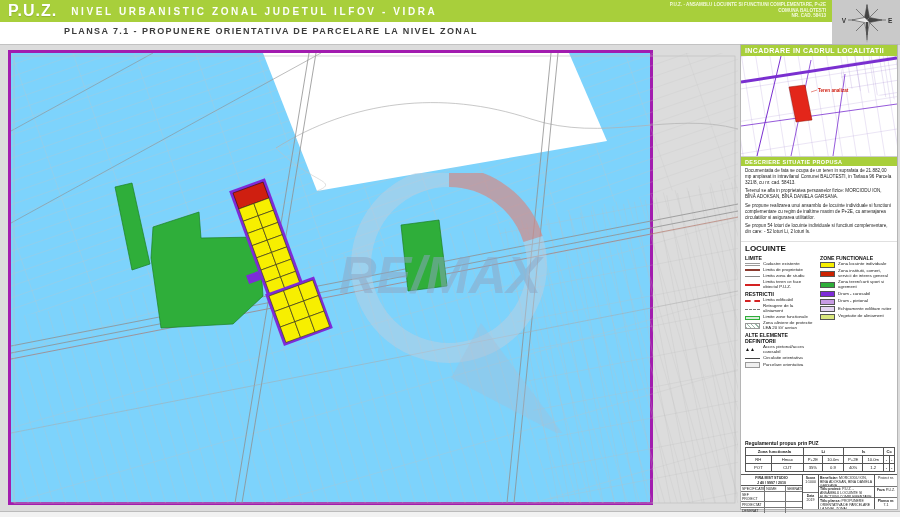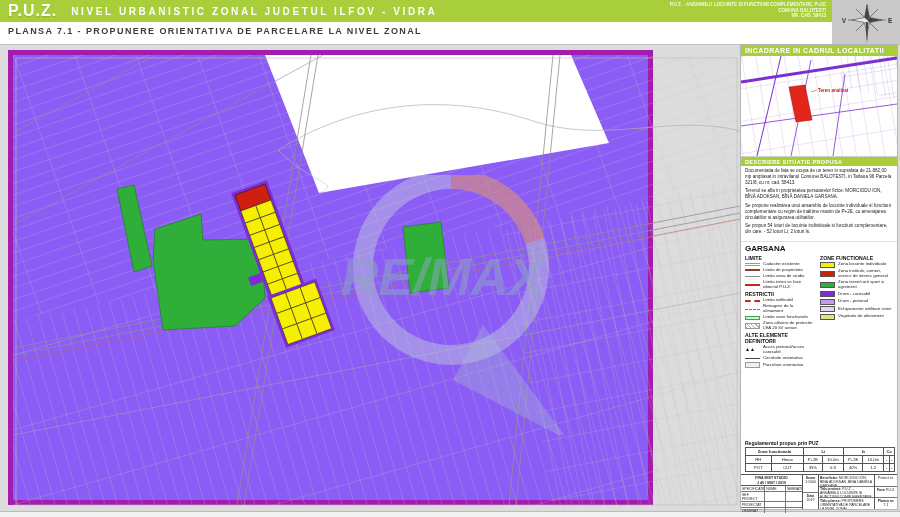--- a/index.html
+++ b/index.html
@@ -11,31 +11,31 @@
   
   .header-bar{position:absolute;left:0;top:0;width:832px;height:22px;background:#a8cf3b;
     display:flex;align-items:center;}
   .puz-logo{font-size:16px;font-weight:bold;color:#fff;margin-left:8px;letter-spacing:1px;
     text-shadow:0 1px 1px rgba(0,0,0,.15);}
   .header-title{font-size:10px;font-weight:bold;color:rgba(255,255,255,.97);
     letter-spacing:2.6px;margin-left:14px;}
   .project-info{position:absolute;right:6px;top:2px;text-align:right;
     font-size:4.6px;line-height:1.25;color:#f3f9dc;font-weight:bold;}
   .subtitle-bar{position:absolute;left:0;top:22px;width:832px;height:22px;background:#fff;}
-  .subtitle-bar span{display:block;padding:4px 0 0 8px;font-size:9px;font-weight:bold;
-    color:#3c3c3c;letter-spacing:1.4px;}
+  .subtitle-bar span{display:block;padding:4px 0 0 20px;font-size:9px;font-weight:bold;
+    color:#3c3c3c;letter-spacing:1.4px;margin-left:44px;}
   .compass-box{position:absolute;left:832px;top:0;width:68px;height:44px;background:#c9c9c9;}
   
   .gray-area{position:absolute;left:0;top:44px;width:900px;height:467px;background:#dcdcdc;
     border-top:1px solid #c2c2c2;}
   .bottom-strip{position:absolute;left:0;top:511px;width:900px;height:6px;background:#f2f2f2;
     border-top:1px solid #bbb;}
   
-  .map-panel{position:absolute;left:8px;top:50px;width:645px;height:455px;background:#8b5cf6;
-    border:5px solid #a21caf;box-sizing:border-box;}
+  .map-panel{position:absolute;left:8px;top:50px;width:645px;height:455px;background:#7dd3fc;
+    border:3px solid #a21caf;box-sizing:border-box;}
   .map-panel svg{display:block;}
   .lot{fill:#f7ef00;stroke:#3a3a1e;stroke-width:.6;}
   .watermark{position:absolute;left:320px;top:120px;width:300px;height:260px;pointer-events:none;}
   
   .sidebar{position:absolute;left:740px;top:44px;width:158px;height:466px;background:#fff;
     border:1px solid #b5b5b5;box-sizing:border-box;display:flex;flex-direction:column;}
   .green-hdr{background:#a8cf3b;color:#fff;font-weight:bold;font-size:7px;letter-spacing:.4px;
     padding:2px 4px;flex:none;}
   .green-hdr.small{font-size:5.5px;padding:2px 4px 1px 4px;}
   .minimap{flex:none;height:100px;border-bottom:1px solid #cfcfcf;}
@@ -265,21 +265,21 @@
   <div class="green-hdr small">DESCRIERE SITUATIE PROPUSA</div>
 
   <div class="descriere">
     <p>Documentatia de fata se ocupa de un teren in suprafata de 21.882,00 mp amplasat in intravilanul Comunei BALOTESTI, in Tarlaua 96 Parcela 321/8, cu nr. cad. 58413.</p>
     <p>Terenul se afla in proprietatea persoanelor fizice: MORCIODU ION, BÎNĂ ADOKSAN, BÎNĂ DANIELA GARSANA.</p>
     <p>Se propune realizarea unui ansamblu de locuinte individuale si functiuni complementare cu regim de inaltime maxim de P+2E, cu amenajarea circulatiilor si asigurarea utilitatilor.</p>
     <p>Se propun 54 loturi de locuinte individuale si functiuni complementare, din care: - 52 loturi Li, 2 loturi Is.</p>
   </div>
 
   <div class="legenda">
-    <div class="leg-title">GARSANA</div>
+    <div class="leg-title">LOCUINTE</div>
     <div class="leg-cols">
       <div class="leg-col-l">
         <div class="leg-group-title">LIMITE</div>
         <div class="lrow">
             <span class="sw sw-cad"></span>
             <span class="llab">Cadastre existente</span>
           </div>
         <div class="lrow">
             <span class="sw sw-prop"></span>
             <span class="llab">Limita de proprietate</span>

